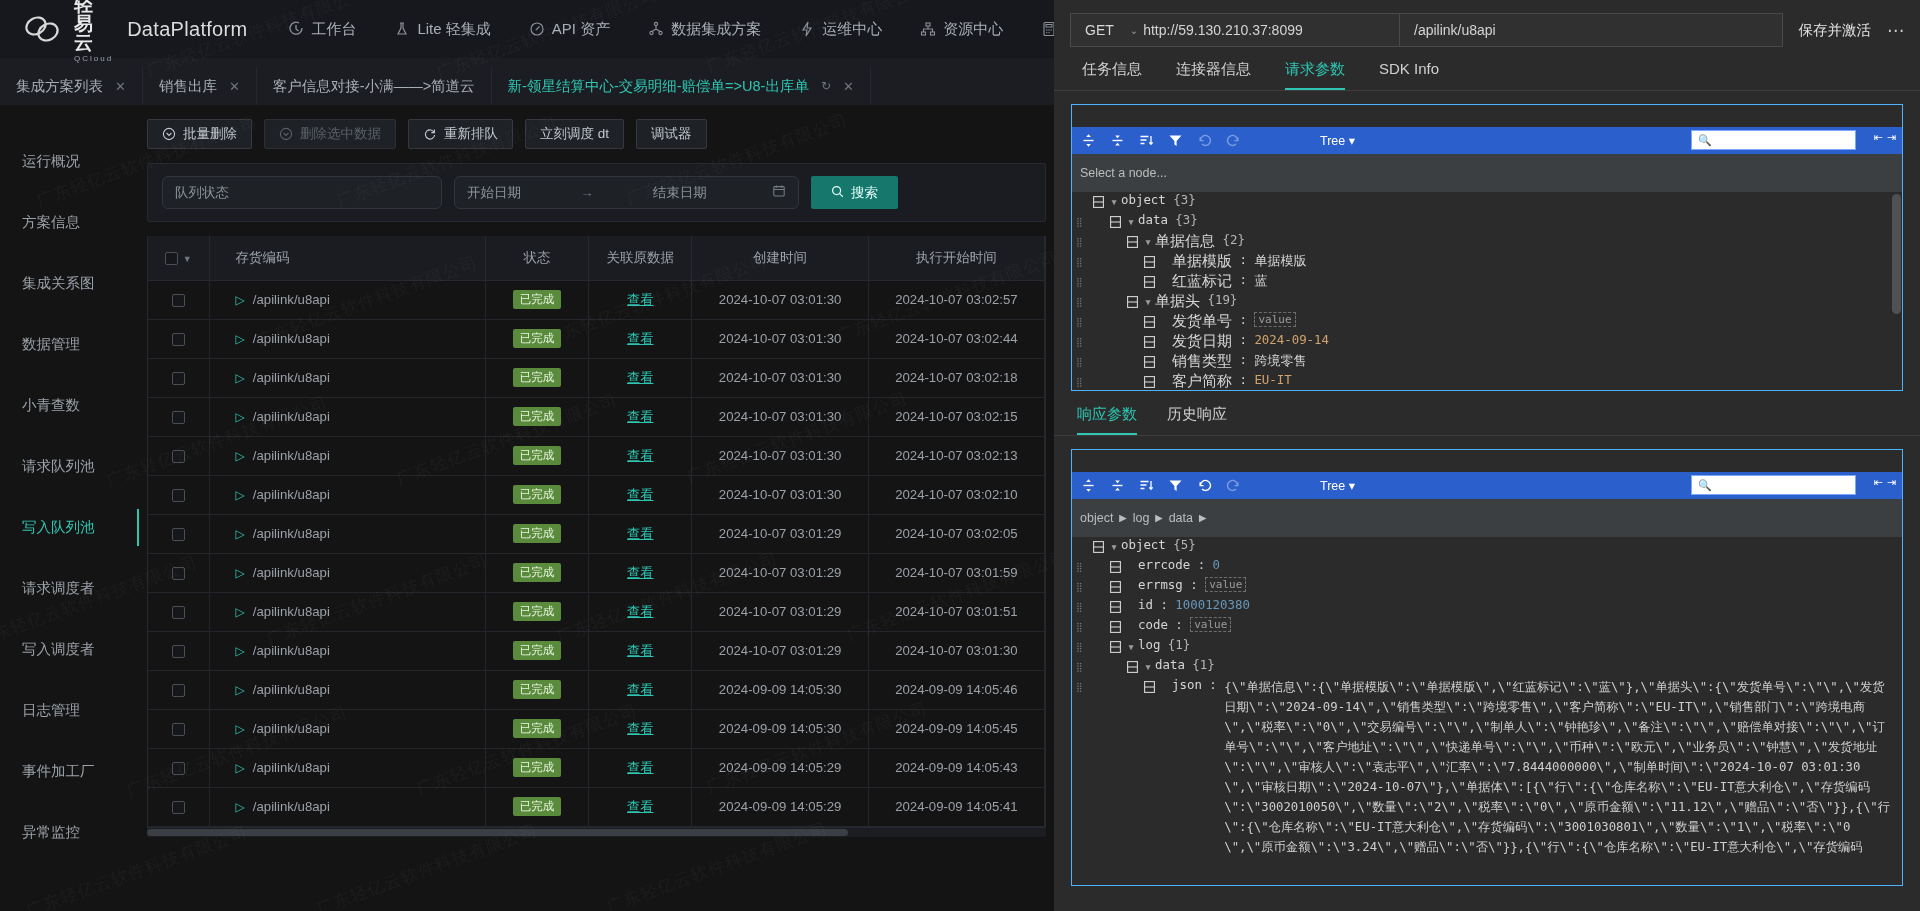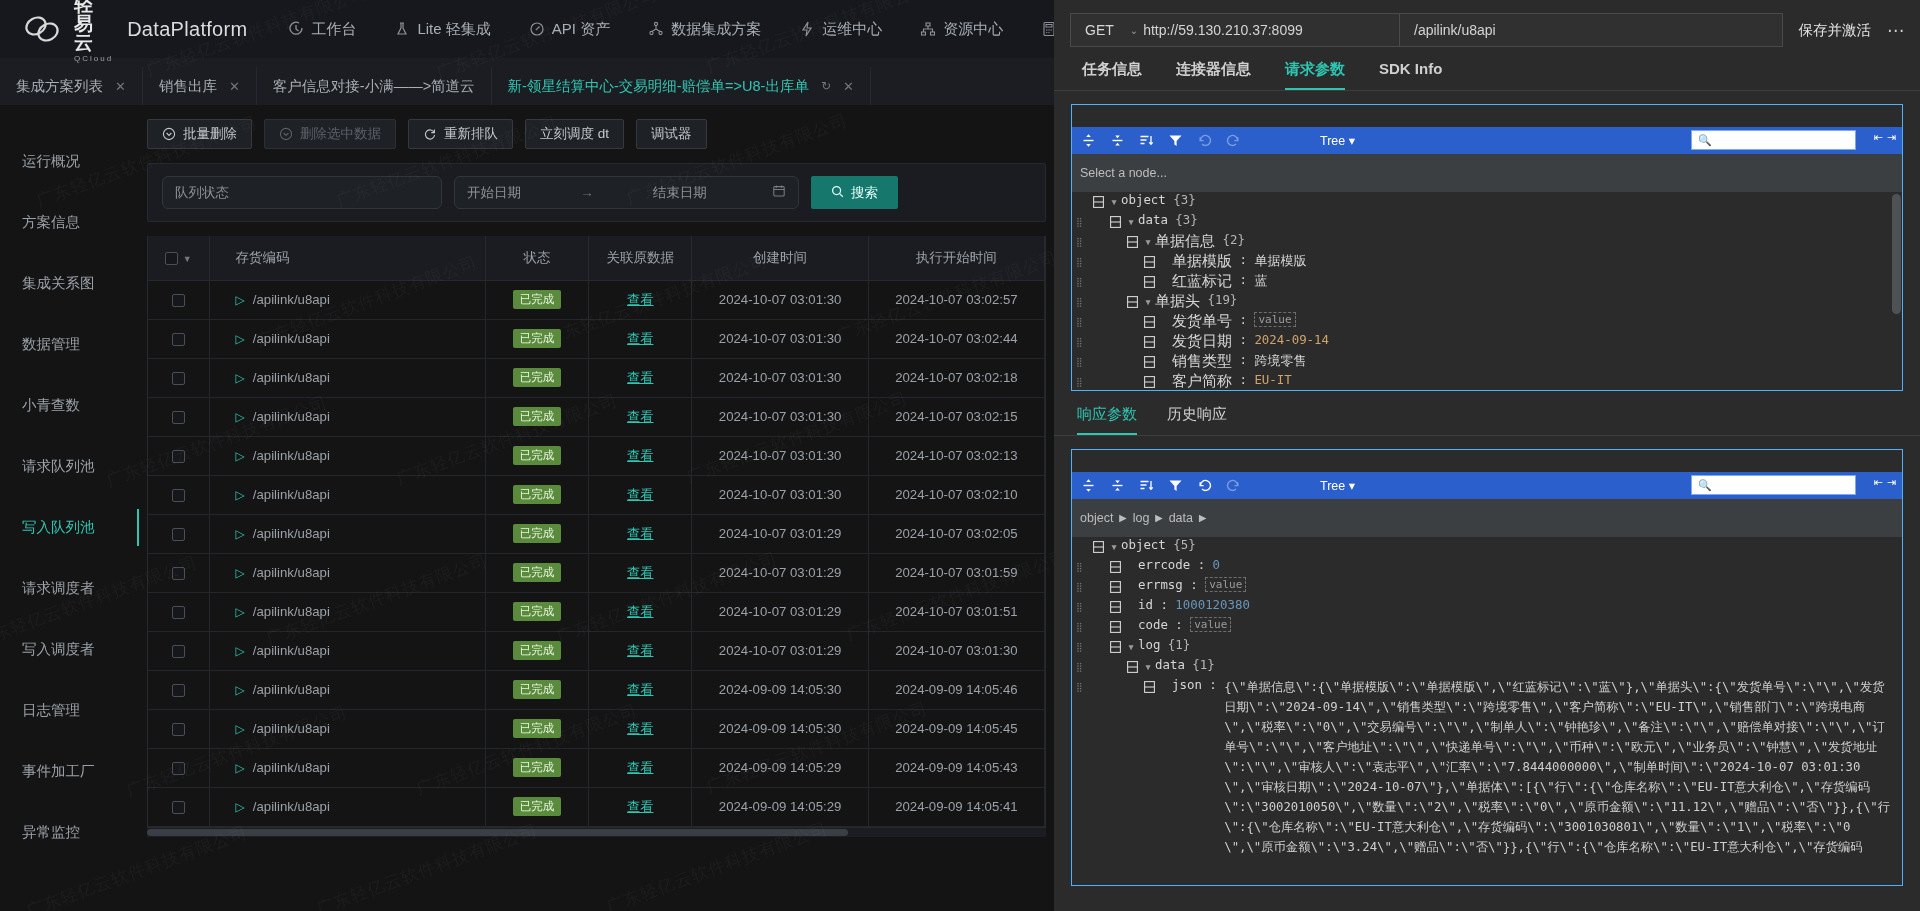--- a/index.html
+++ b/index.html
@@ -118,21 +118,21 @@
   }
   .methodbox .m { color:#d8d8d8;}
   .methodbox .caret { color:#9a9a9a; font-size:10px; margin-right:-10px;}
   .pathbox {
     height:34px; flex:1; background:#303030; border:1px solid #4a4a4a; border-left:none; display:flex; align-items:center;
     padding:0 14px; color:#d4d4d4; font-size:14px;
   }
   .savebtn { margin-left:16px; color:#e2e2e2; font-size:14.5px; cursor:pointer; white-space:nowrap;}
   .dots { margin-left:16px; color:#cfcfcf; font-size:17px; cursor:pointer;}
 
-  .rtabs { display:flex; gap:34px; padding:0 28px; margin-top:13px; border-bottom:1px solid #3d3d3d;font-weight:bold;}
+  .rtabs { display:flex; gap:34px; padding:0 28px; margin-top:13px; border-bottom:1px solid #3d3d3d;}
   .rtab { padding-bottom:9px; color:#d0d0d0; font-size:15px; cursor:pointer; border-bottom:2px solid transparent;}
   .rtab.active { color:#2ec6b2; border-bottom-color:#2ec6b2;}
 
   .jeditor { margin:13px 17px 0 17px; border:1px solid #4db3ff; }
   .jmenu { background:#2b5fcc; height:27px; display:flex; align-items:center; padding:0 8px; gap:12px; position:relative;margin-top:22px;}
   .jmenu .mi { width:17px; height:17px; display:flex; align-items:center; justify-content:center; cursor:pointer;}
   .jmenu .mi svg { display:block;}
   .jmenu .mi.dis { opacity:.38; cursor:default;}
   .jmenu .mode { color:#fff; font-size:12.5px; margin-left:66px; cursor:pointer;}
   .jsearch { position:absolute; right:46px; top:3px; width:165px; height:20px; background:#fff;

